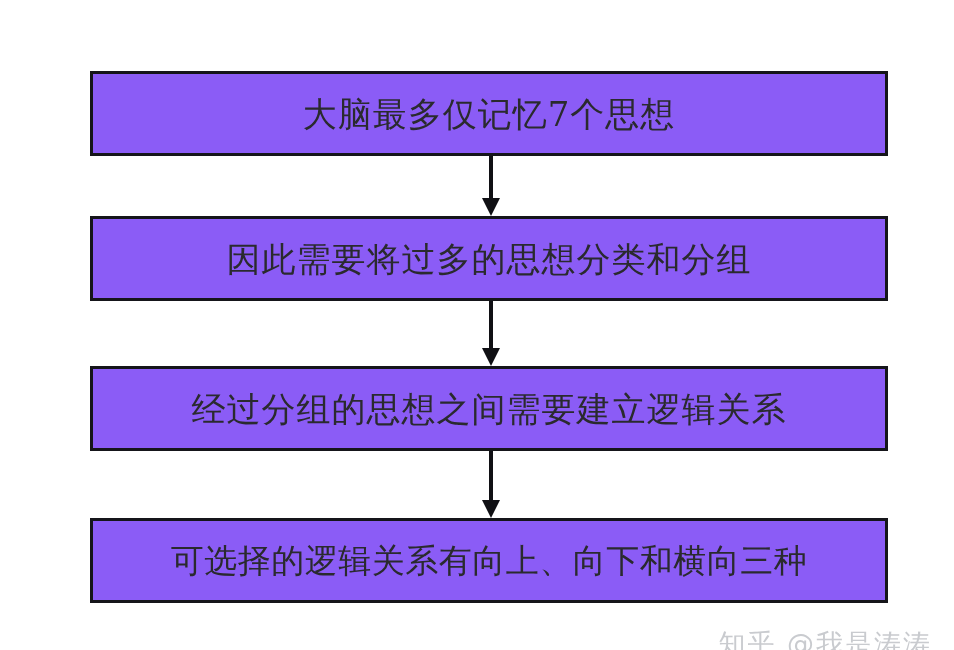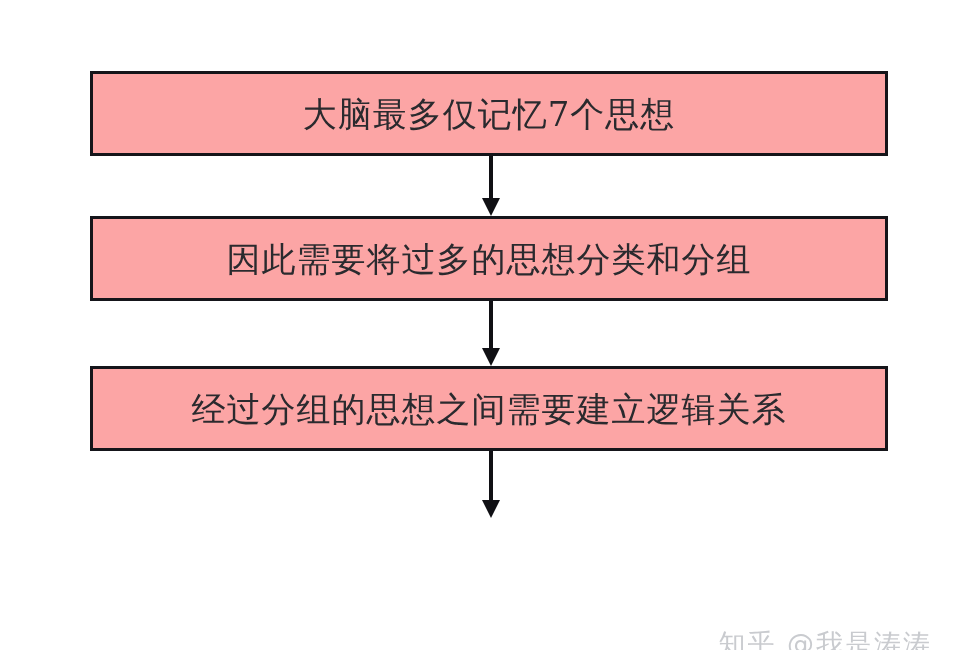--- a/index.html
+++ b/index.html
@@ -18,21 +18,21 @@
     width: 954px;
     height: 650px;
     background: #ffffff;
   }
   .node-box {
     position: absolute;
     left: 90px;
     width: 798px;
     height: 85px;
     box-sizing: border-box;
-    background: #fca5a5;
+    background: #8b5cf6;
     border: 3px solid #15151a;
     display: flex;
     align-items: center;
     justify-content: center;
   }
   .node-box.n1 { top: 71px; }
   .node-box.n2 { top: 216px; }
   .node-box.n3 { top: 366px; }
   .node-box.n4 { top: 518px; }
 
@@ -99,16 +99,19 @@
   </div>
 
   <div class="node-box n2">
     <span class="node-label">因此需要将过多的思想分类和分组</span>
   </div>
 
   <div class="node-box n3">
     <span class="node-label">经过分组的思想之间需要建立逻辑关系</span>
   </div>
 
+  <div class="node-box n4">
+    <span class="node-label">可选择的逻辑关系有向上、向下和横向三种</span>
+  </div>
 
   <div class="watermark">知乎 @我是涛涛</div>
 
 </div>
 
 </body></html>

